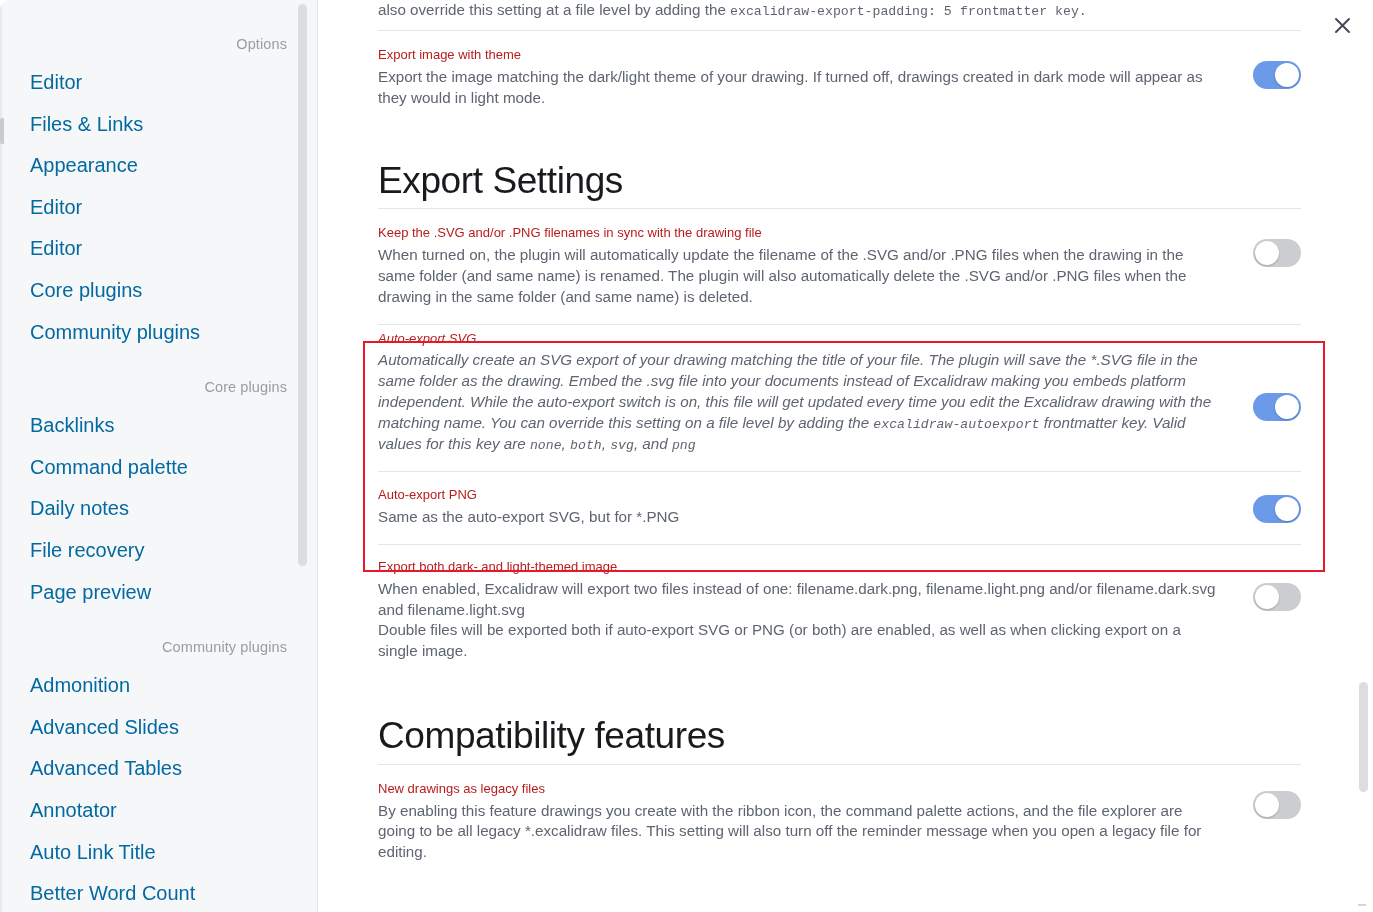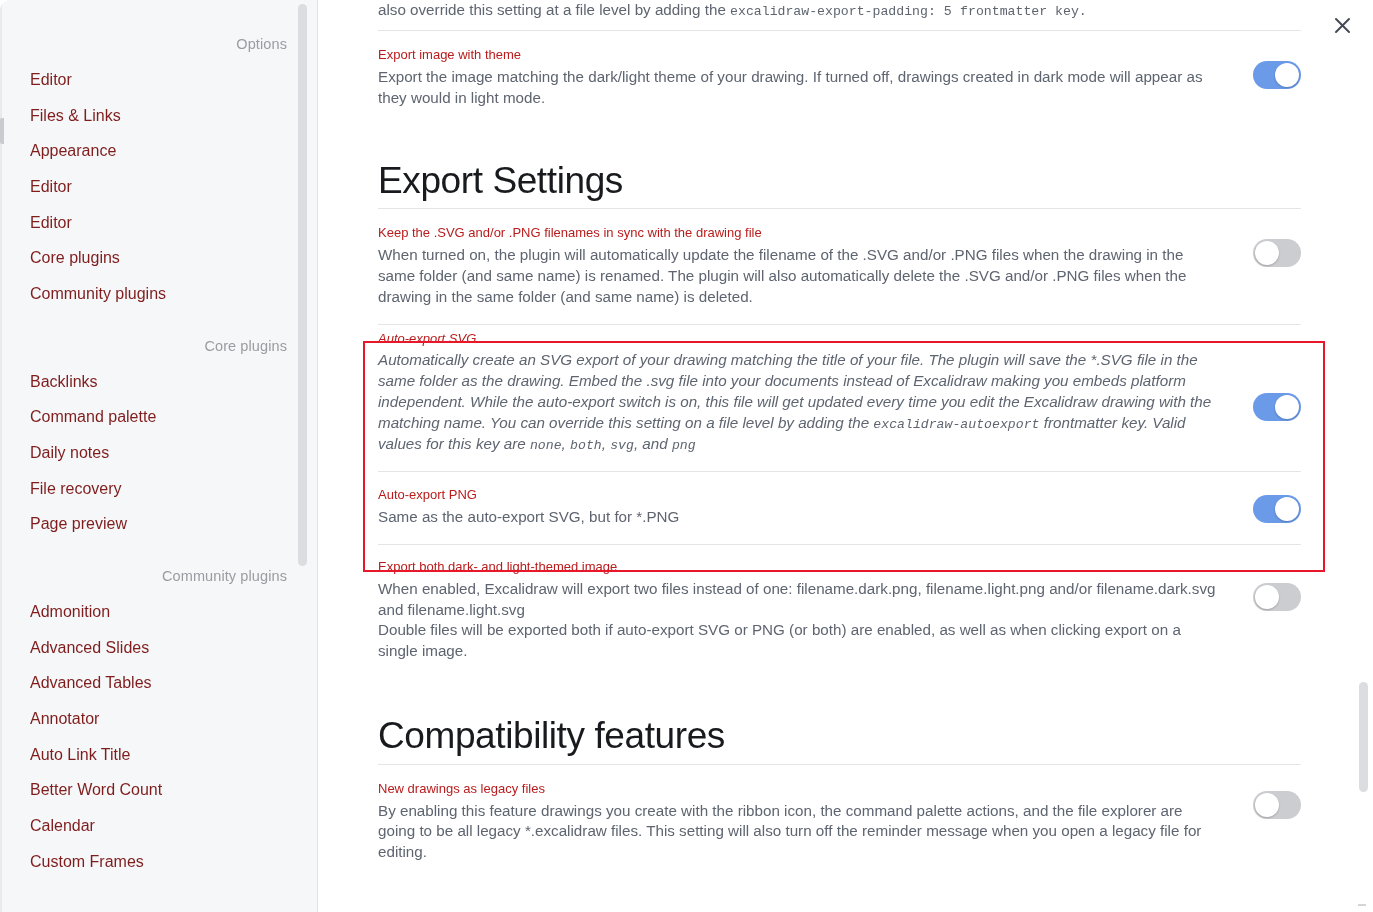--- a/index.html
+++ b/index.html
@@ -34,22 +34,22 @@
     padding: 30px 0 0 0;
   }
   .nav-group-title {
     font-size: 14.5px;
     color: #9a9ca1;
     padding: 6px 30px 10px 30px;
     letter-spacing: 0.1px;
     text-align: right;
   }
   .nav-item {
-    font-size: 16px;
-    color: #7f1d1d;
+    font-size: 20px;
+    color: #0369a1;
     padding: 6px 30px;
     line-height: 1.48;
     cursor: pointer;
     white-space: nowrap;
   }
   .nav-gap { height: 20px; }
 
   .sidebar-scrollbar {
     position: absolute;
     top: 0; right: 10px;

